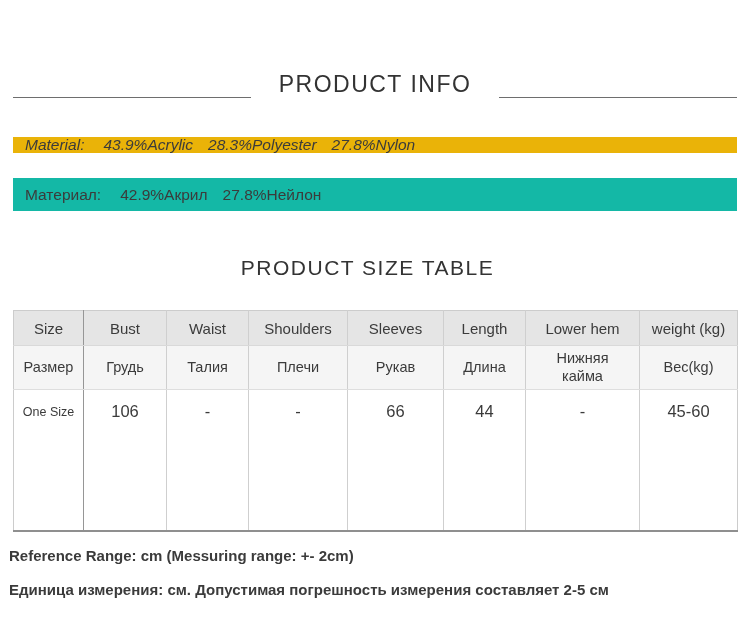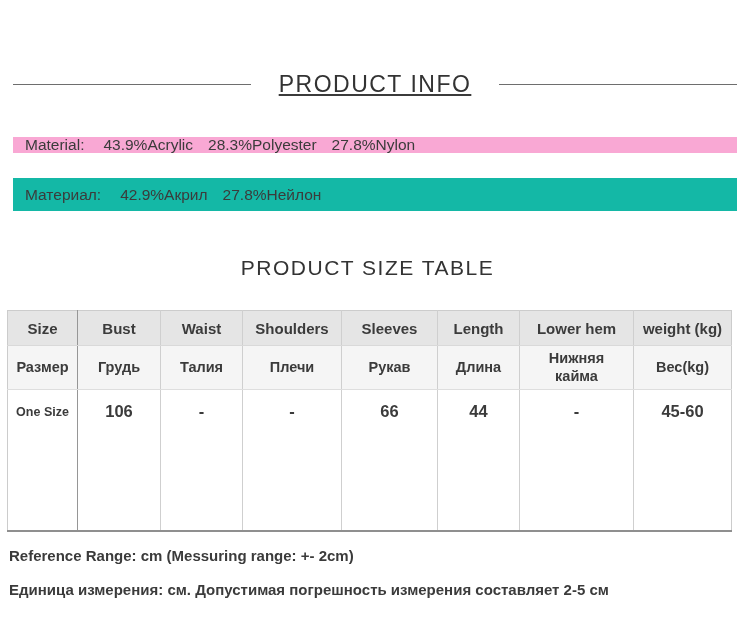--- a/index.html
+++ b/index.html
@@ -14,23 +14,22 @@
     height: 623px;
     background: #ffffff;
     overflow: hidden;
   }
 
   
   .product-info-header {
     position: absolute;
     top: 71px; left: 13px; right: 13px;
     display: flex;
-    align-items: center;
+    align-items: flex-end;
     gap: 28px;
-    text-decoration: underline;
   }
   .header-line {
     flex: 1;
     height: 1px;
     background: #6e6e6e;
   }
   .product-info-title {
     font-size: 23px;
     letter-spacing: 1.5px;
     color: #333333;
@@ -42,45 +41,44 @@
   .material-bar {
     position: absolute;
     left: 13px; right: 13px;
     display: flex;
     align-items: center;
     gap: 15px;
     padding-left: 12px;
     font-size: 15.5px;
     color: #3b3b3b;
   }
-  .material-bar-en { top: 137px; height: 16px; background: #f9a8d4; }
+  .material-bar-en { top: 137px; height: 16px; background: #eab308; font-style: italic; }
   .material-bar-ru { top: 178px; height: 33px; background: #14b8a6; }
   .material-label { margin-right: 4px; }
 
   
   .size-table-title {
     position: absolute;
     top: 256px; left: 0; right: 15px;
     text-align: center;
     font-size: 21px;
     letter-spacing: 1.5px;
     color: #333333;
     font-weight: 400;
   }
 
   
   table.size-table {
     position: absolute;
-    top: 310px; left: 7px;
+    top: 310px; left: 13px;
     width: 724px;
     border-collapse: collapse;
     table-layout: fixed;
     border: 1px solid #cccccc;
     border-bottom: 2px solid #8f8f8f;
-    font-weight: bold;
   }
   .size-table td {
     text-align: center;
     vertical-align: middle;
     border-right: 1px solid #cfcfcf;
     overflow: hidden;
   }
   .size-table td:first-child { border-right: 1px solid #969696; }
   .size-table td:last-child { border-right: none; }
   tr.row-head-en td {

